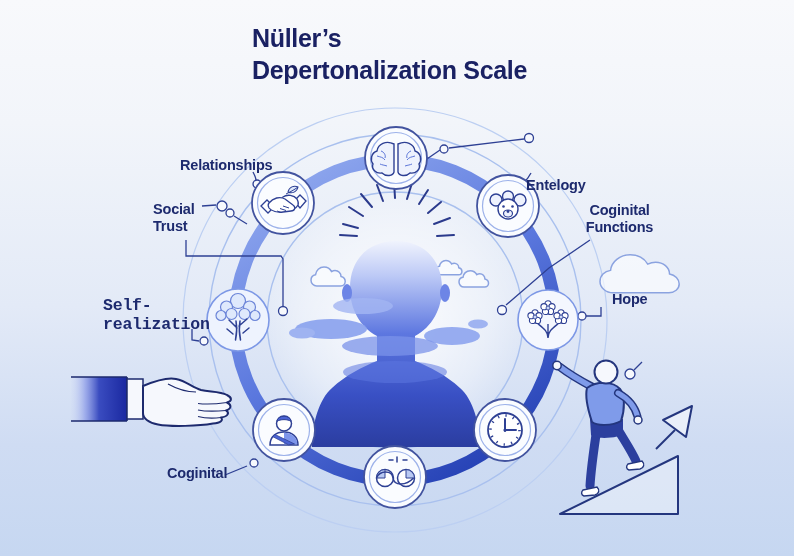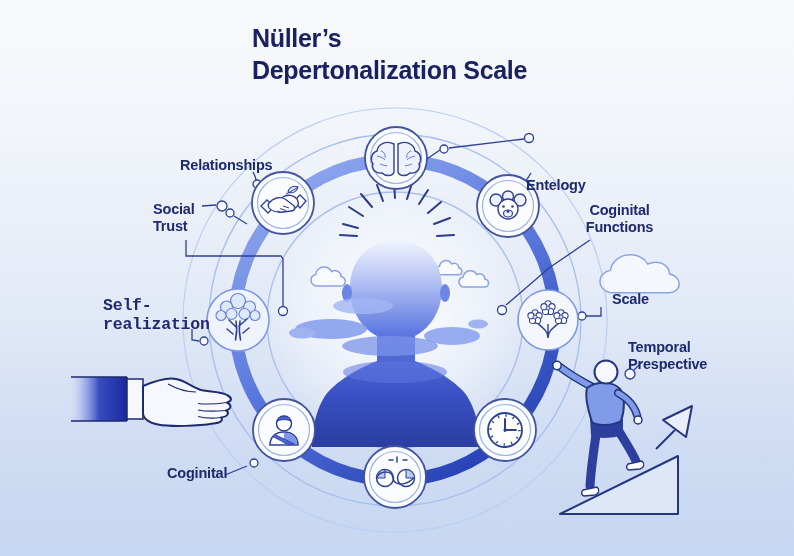--- a/index.html
+++ b/index.html
@@ -255,16 +255,15 @@
 </svg>
 
 <div class="title">Nüller’s Depertonalization Scale</div>
 
 <div class="label" style="left:180px;top:157px;">Relationships</div>
 <div class="label center" style="left:153px;top:201px;width:56px;">Social Trust</div>
 <div class="label center big" style="left:103px;top:296px;width:95px;font-family:Liberation Mono, monospace;">Self-realization</div>
 <div class="label" style="left:167px;top:465px;">Coginital</div>
 <div class="label" style="left:526px;top:157px;margin-top:20px;">Entelogy</div>
 <div class="label" style="left:577px;top:202px;width:85px;text-align:center;">Coginital Functions</div>
-<div class="label" style="left:612px;top:291px;">Scale</div>
-<div class="label center" style="left:628px;top:339px;width:90px;">Temporal Prespective</div>
+<div class="label" style="left:612px;top:291px;">Hope</div>
 
 </div>
 
 </body></html>

